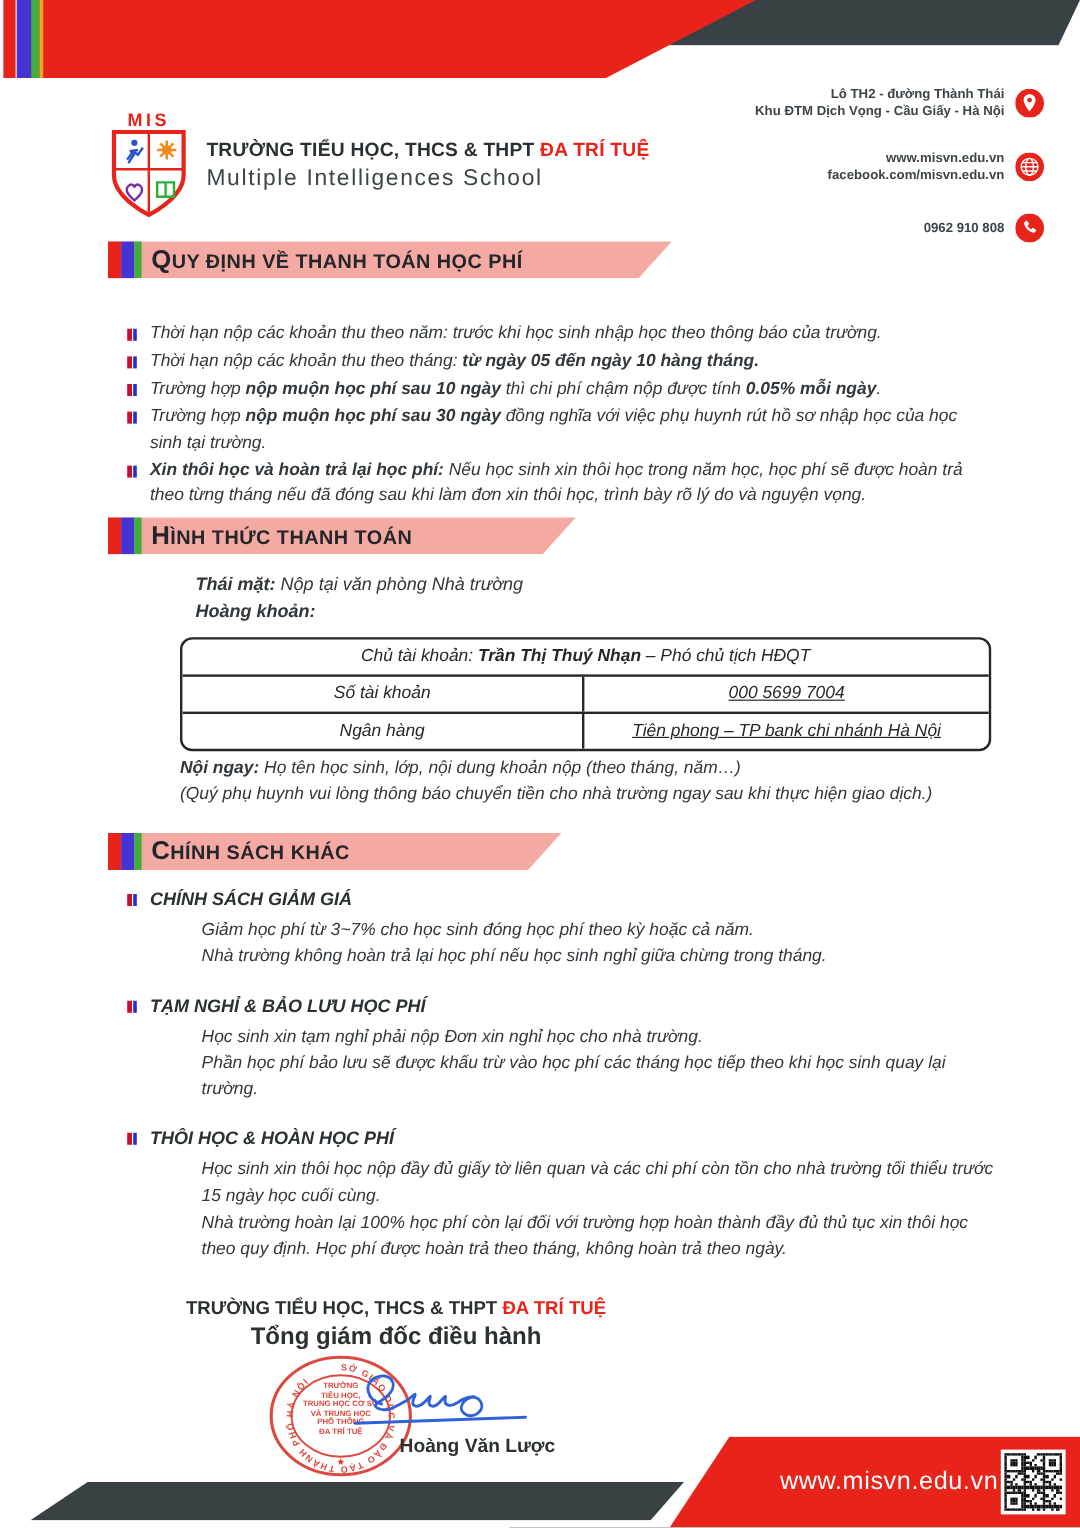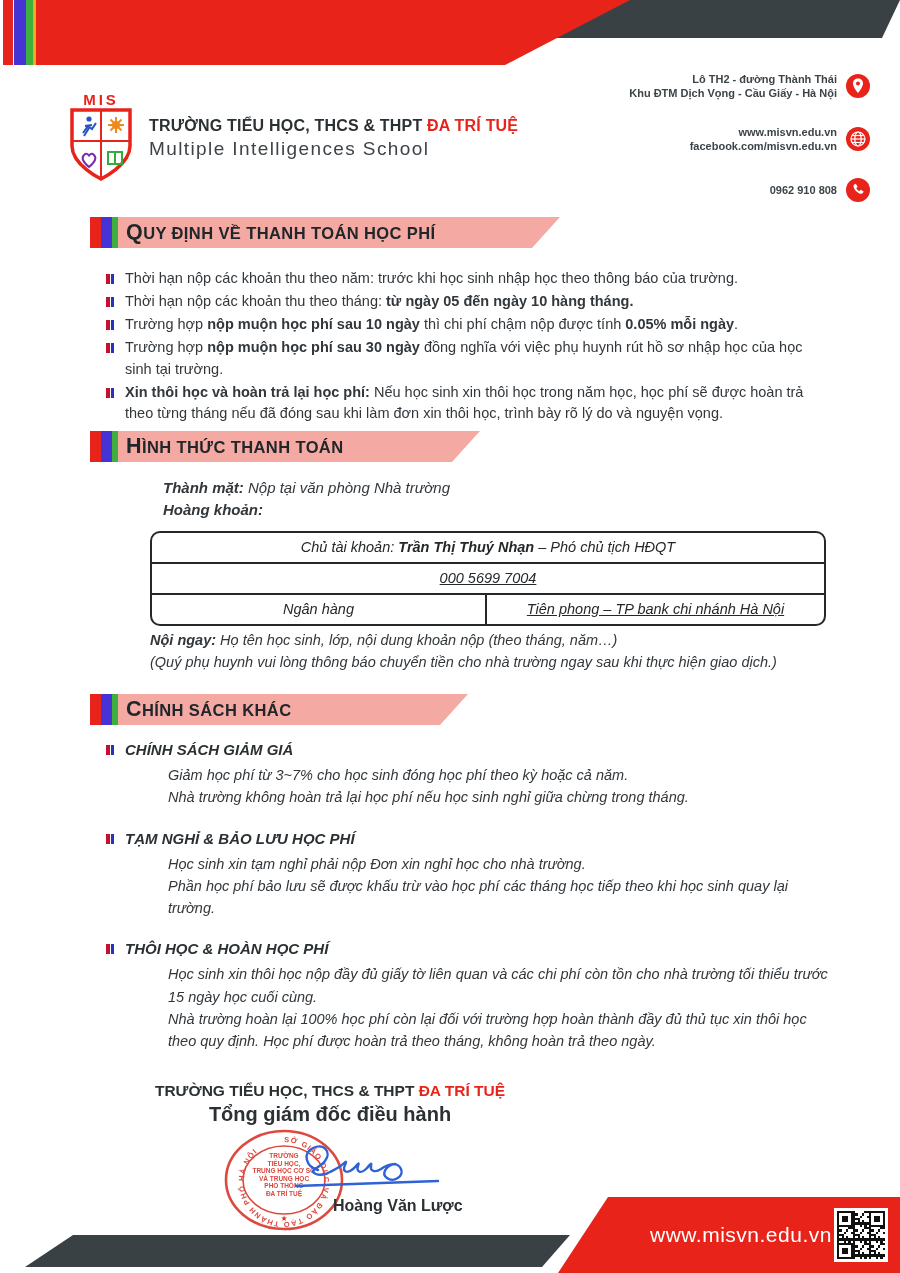--- a/index.html
+++ b/index.html
@@ -10,21 +10,21 @@
 
   
   .top-dark{left:380px;top:0;width:520px;height:38px;background:#3a4145;
             clip-path:polygon(0 0,100% 0,calc(100% - 18px) 100%,0 100%);}
   .top-red{left:0;top:0;width:630px;height:65px;background:#e8231a;
            clip-path:polygon(0 0,100% 0,calc(100% - 125px) 100%,0 100%);}
   .corner-stripes{left:0;top:0;height:65px;display:flex;z-index:3;}
   .corner-stripes i{display:block;height:100%;}
 
   
-  .logo-wrap{left:65px;top:92px;display:flex;align-items:center;gap:12px;}
+  .logo-wrap{left:88px;top:92px;display:flex;align-items:center;gap:12px;}
   .logo-text .vi{font-weight:700;font-size:16px;letter-spacing:.2px;color:#2b3033;}
   .logo-text .vi .red{color:#e8231a;}
   .logo-text .en{font-size:19px;letter-spacing:1.4px;color:#3d4448;margin-top:3px;}
 
   
   .contact{right:30px;top:60px;width:330px;display:flex;flex-direction:column;gap:13px;}
   .c-row{display:flex;justify-content:flex-end;align-items:center;gap:9px;margin-top:12px;}
   .c-txt{text-align:right;font-size:11px;font-weight:700;color:#3d4448;line-height:14px;}
   .c-ico{width:24px;height:24px;flex:0 0 24px;}
 
@@ -37,21 +37,21 @@
              font-size:16.5px;letter-spacing:.4px;color:#20262a;}
   .sec-title::first-letter{font-size:21.5px;}
 
   
   .bullets{left:106px;top:268px;width:714px;}
   .bullets .li{display:flex;margin-bottom:1.5px;}
   .mark{flex:0 0 9px;display:flex;gap:1px;margin-top:6px;margin-right:10px;}
   .mark i{display:block;width:3.5px;height:10px;}
   .mark .m1{background:#c8102e;}
   .mark .m2{background:#2730c0;}
-  .btxt{font-size:14.5px;line-height:21.5px;color:#32373b;}
+  .btxt{font-style:italic;font-size:14.5px;line-height:21.5px;color:#32373b;}
 
   
   .pay-lines{left:163px;top:477px;font-style:italic;font-size:15px;line-height:22px;}
   .bank-table{left:150px;top:531px;width:672px;border:2px solid #24282b;border-radius:10px;
               overflow:hidden;font-style:italic;font-size:14.5px;color:#24282b;}
   .bt-row{height:29px;line-height:29px;text-align:center;}
   .bt-head{border-bottom:2px solid #24282b;}
   .bt-cols{display:flex;}
   .bt-cols .c1{width:333px;border-right:2px solid #24282b;}
   .bt-cols .c2{flex:1;text-decoration:underline;}
@@ -172,21 +172,21 @@
       <div class="c-txt">
         <div>0962 910 808</div>
       </div>
       <svg class="c-ico" viewBox="0 0 24 24">
         <circle cx="12" cy="12" r="12" fill="#e8231a"></circle>
         <path d="M16.8,15.1 c-0.9,1.6 -4.1,0.6 -6.6,-1.9 c-2.5,-2.5 -3.5,-5.7 -1.9,-6.6 l1.5,-0.9 l1.9,3 l-1.4,1.3 c0.4,1.3 1.8,2.7 3.1,3.1 l1.3,-1.4 l3,1.9 z" fill="#fff"></path>
       </svg>
     </div>
   </div>
 
-  <div class="abs sec-banner" style="top:217px;width:470px;">
+  <div class="abs sec-banner" style="top:201px;width:470px;">
     <div class="bars">
       <i style="width:11px;background:#e8231a"></i>
       <i style="width:11px;background:#4633d6"></i>
       <i style="width:6px;background:#3fae3c"></i>
     </div>
     <div class="sec-title">QUY ĐỊNH VỀ THANH TOÁN HỌC PHÍ</div>
   </div>
 
   <div class="abs bullets">
     <div class="li">
@@ -229,27 +229,28 @@
   <div class="abs sec-banner" style="top:431px;width:390px;">
     <div class="bars">
       <i style="width:11px;background:#e8231a"></i>
       <i style="width:11px;background:#4633d6"></i>
       <i style="width:6px;background:#3fae3c"></i>
     </div>
     <div class="sec-title">HÌNH THỨC THANH TOÁN</div>
   </div>
 
   <div class="abs pay-lines">
-    <div><span class="bd">Thành mặt: </span><span>Nộp tại văn phòng Nhà trường</span></div>
+    <div><span class="bd">Thái mặt: </span><span>Nộp tại văn phòng Nhà trường</span></div>
     <div><span class="bd">Hoàng khoản:</span></div>
   </div>
 
   <div class="abs bank-table">
     <div class="bt-row bt-head"><span>Chủ tài khoản: </span><span class="bd">Trần Thị Thuý Nhạn</span><span> – Phó chủ tịch HĐQT</span></div>
     <div class="bt-cols bt-mid">
+      <div class="bt-row c1">Số tài khoản</div>
       <div class="bt-row c2">000 5699 7004</div>
     </div>
     <div class="bt-cols">
       <div class="bt-row c1">Ngân hàng</div>
       <div class="bt-row c2">Tiên phong – TP bank chi nhánh Hà Nội</div>
     </div>
   </div>
 
   <div class="abs notes">
     <div><span class="bd">Nội ngay: </span><span>Họ tên học sinh, lớp, nội dung khoản nộp (theo tháng, năm…)</span></div>

